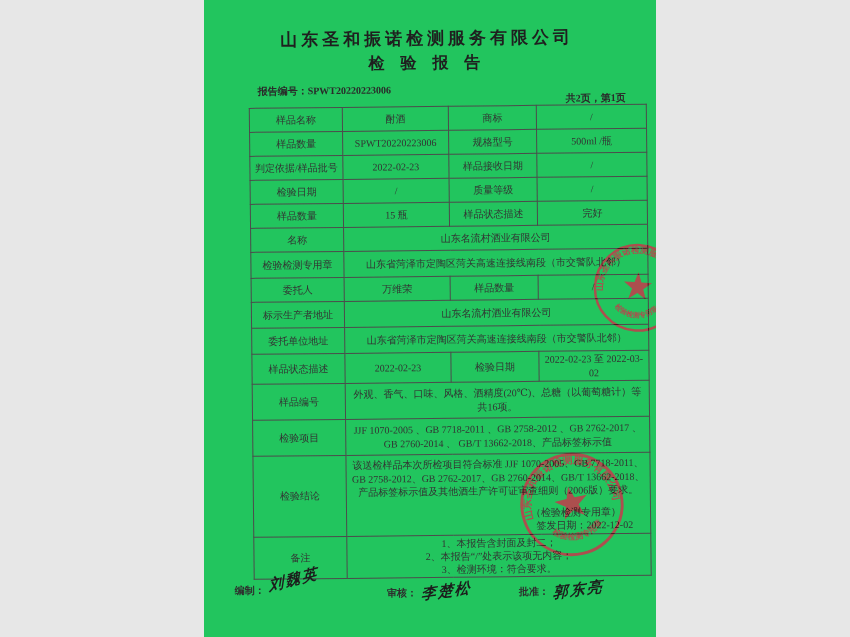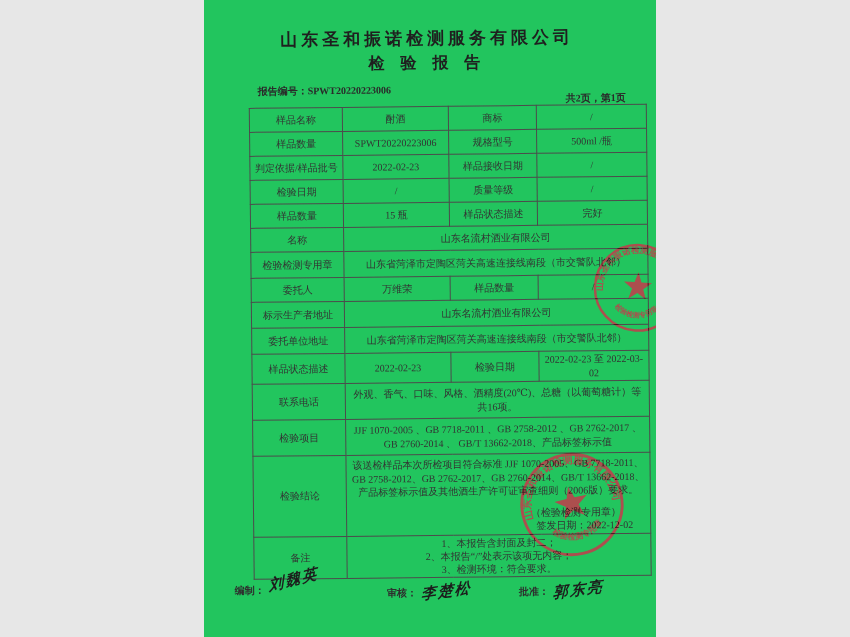--- a/index.html
+++ b/index.html
@@ -107,21 +107,21 @@
         <td class="lbl">委托单位地址</td>
         <td colspan="3">山东省菏泽市定陶区菏关高速连接线南段（市交警队北邻）</td>
       </tr>
       <tr class="h30">
         <td class="lbl">样品状态描述</td>
         <td>2022-02-23</td>
         <td class="lbl">检验日期</td>
         <td>2022-02-23 至 2022-03-02</td>
       </tr>
       <tr class="h36">
-        <td class="lbl">联系电话</td>
+        <td class="lbl">样品编号</td>
         <td colspan="3" class="left">外观、香气、口味、风格、酒精度(20℃)、总糖（以葡萄糖计）等共16项。</td>
       </tr>
       <tr class="h36">
         <td class="lbl">检验项目</td>
         <td colspan="3" class="left">JJF 1070-2005 、GB 7718-2011 、GB 2758-2012 、GB 2762-2017 、GB 2760-2014 、 GB/T 13662-2018、产品标签标示值</td>
       </tr>
       <tr class="h70">
         <td class="lbl">检验结论</td>
         <td colspan="3" class="left conclusion-cell">
           <div>该送检样品本次所检项目符合标准 JJF 1070-2005、GB 7718-2011、GB 2758-2012、GB 2762-2017、GB 2760-2014、GB/T 13662-2018、产品标签标示值及其他酒生产许可证审查细则（2006版）要求。</div>

